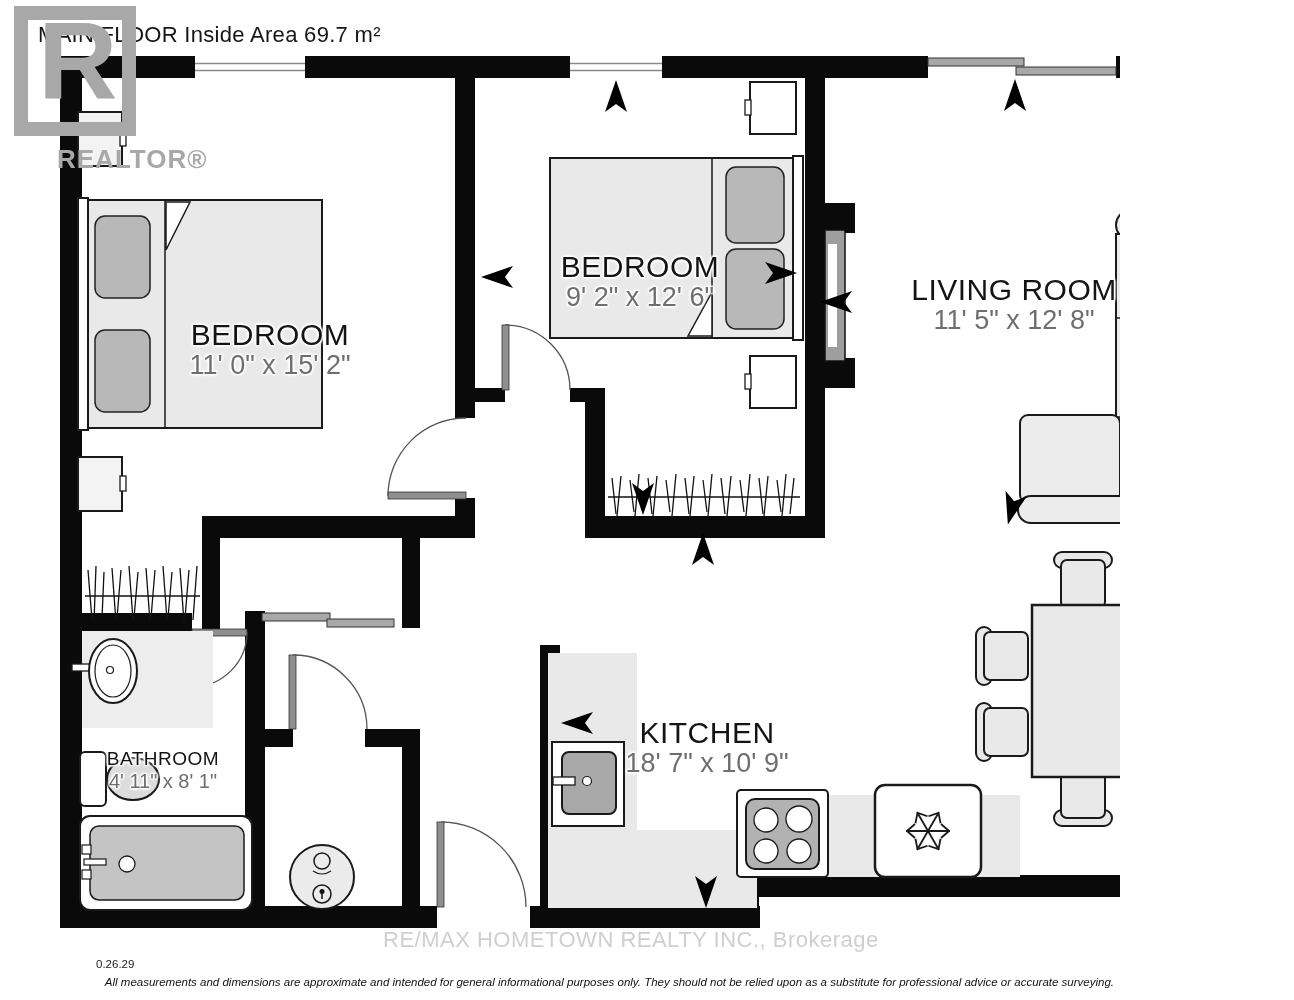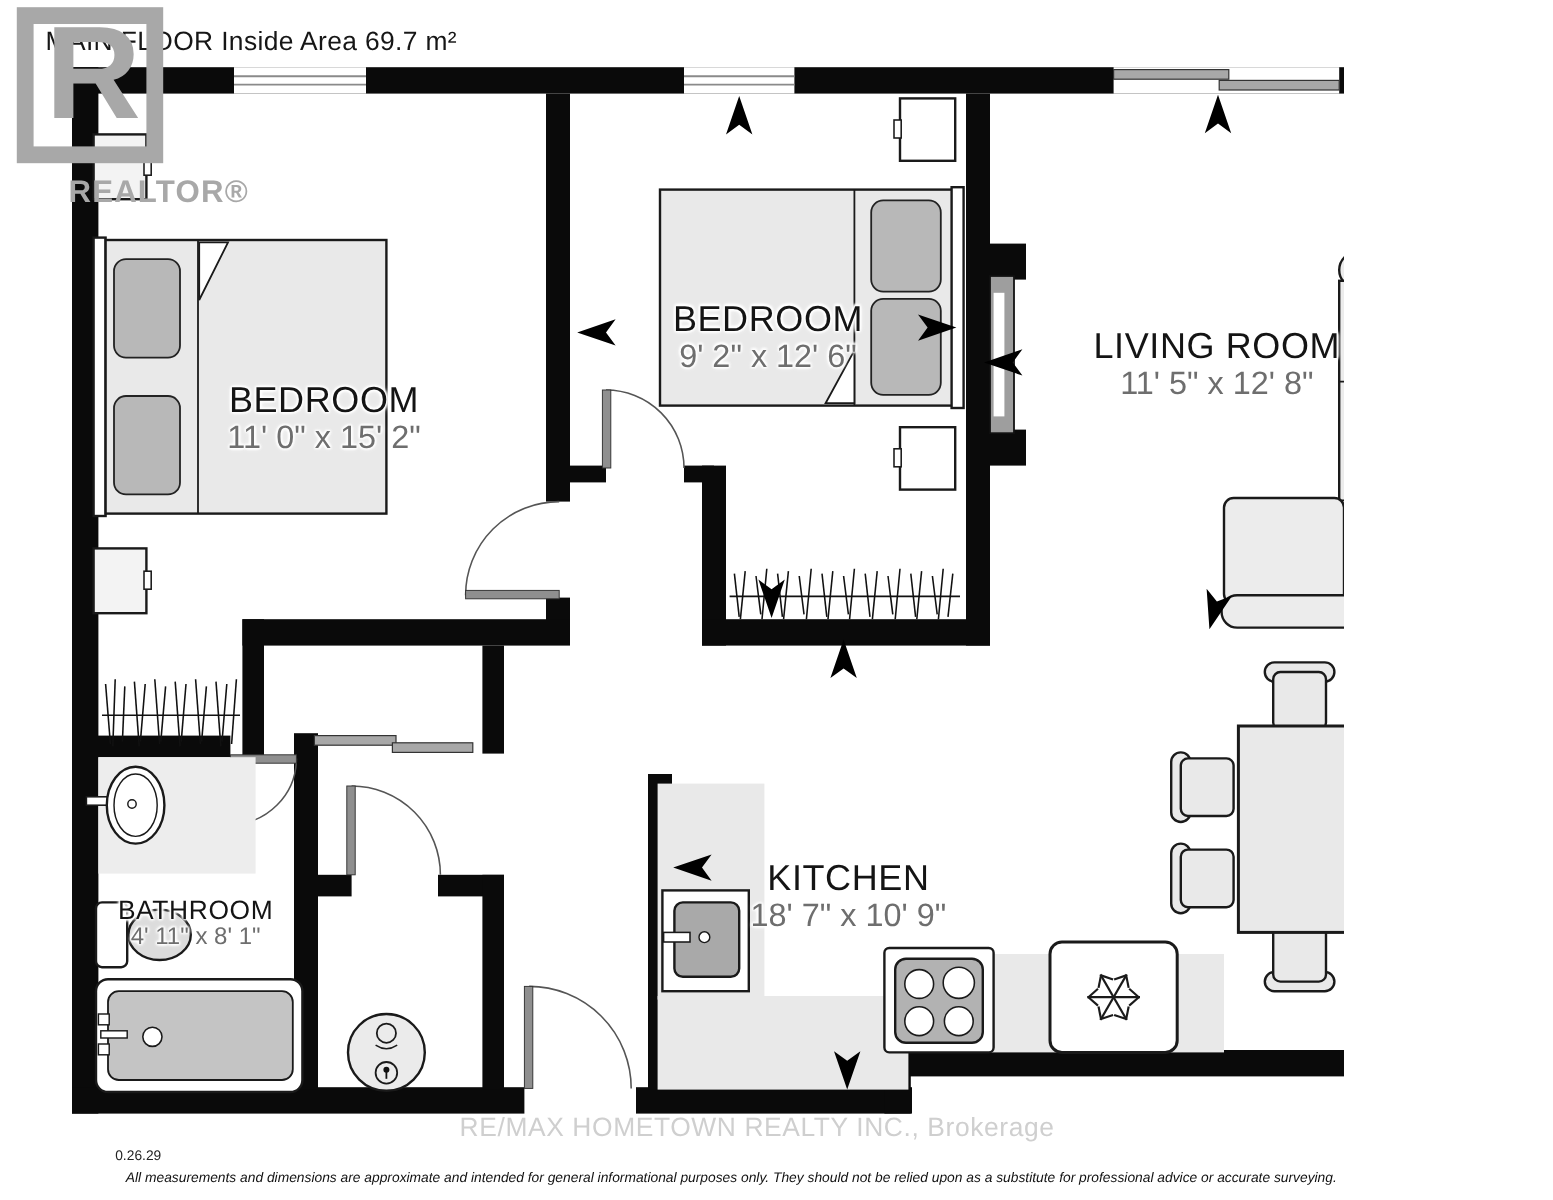--- a/index.html
+++ b/index.html
@@ -7,21 +7,21 @@
         font-family:"Liberation Sans",sans-serif;}
   .plan-svg{position:absolute;left:0;top:0;z-index:1;}
   .page-title{position:absolute;left:38px;top:22px;font-size:22px;color:#161616;
               letter-spacing:0.3px;z-index:4;white-space:nowrap;}
   .room-label{position:absolute;transform:translate(-50%,-50%);text-align:center;
               white-space:nowrap;z-index:3;
               text-shadow:0 0 3px #fff,0 0 3px #fff,0 0 5px #fff,1px 1px 2px #fff,
                           -1px -1px 2px #fff,1px -1px 2px #fff,-1px 1px 2px #fff;}
   .room-label .rname{display:block;font-size:30px;color:#141414;letter-spacing:0.5px;line-height:32px;}
   .room-label .rdims{display:block;font-size:27px;color:#6e6e6e;line-height:29px;}
-  .room-label.small .rname{font-size:22px;line-height:24px;}
+  .room-label.small .rname{font-size:19px;line-height:24px;}
   .room-label.small .rdims{font-size:20px;line-height:21px;}
   .realtor-logo{position:absolute;left:14px;top:6px;width:160px;height:180px;z-index:4;}
   .realtor-frame{position:absolute;left:0;top:0;width:94px;height:102px;border:14px solid #a8a8a8;}
   .realtor-r{position:absolute;left:24px;top:0px;font-size:110px;line-height:110px;
              font-weight:bold;color:#a8a8a8;}
   .realtor-caption{position:absolute;left:0px;top:138px;font-size:26px;font-weight:bold;
                    letter-spacing:1px;color:#a8a8a8;white-space:nowrap;margin-left:43px;}
   .brokerage-mark{position:absolute;left:383px;top:927px;font-size:22px;color:#cfcfcf;
                   letter-spacing:0.5px;z-index:6;white-space:nowrap;
                   text-shadow:0 0 2px rgba(255,255,255,0.9);}

